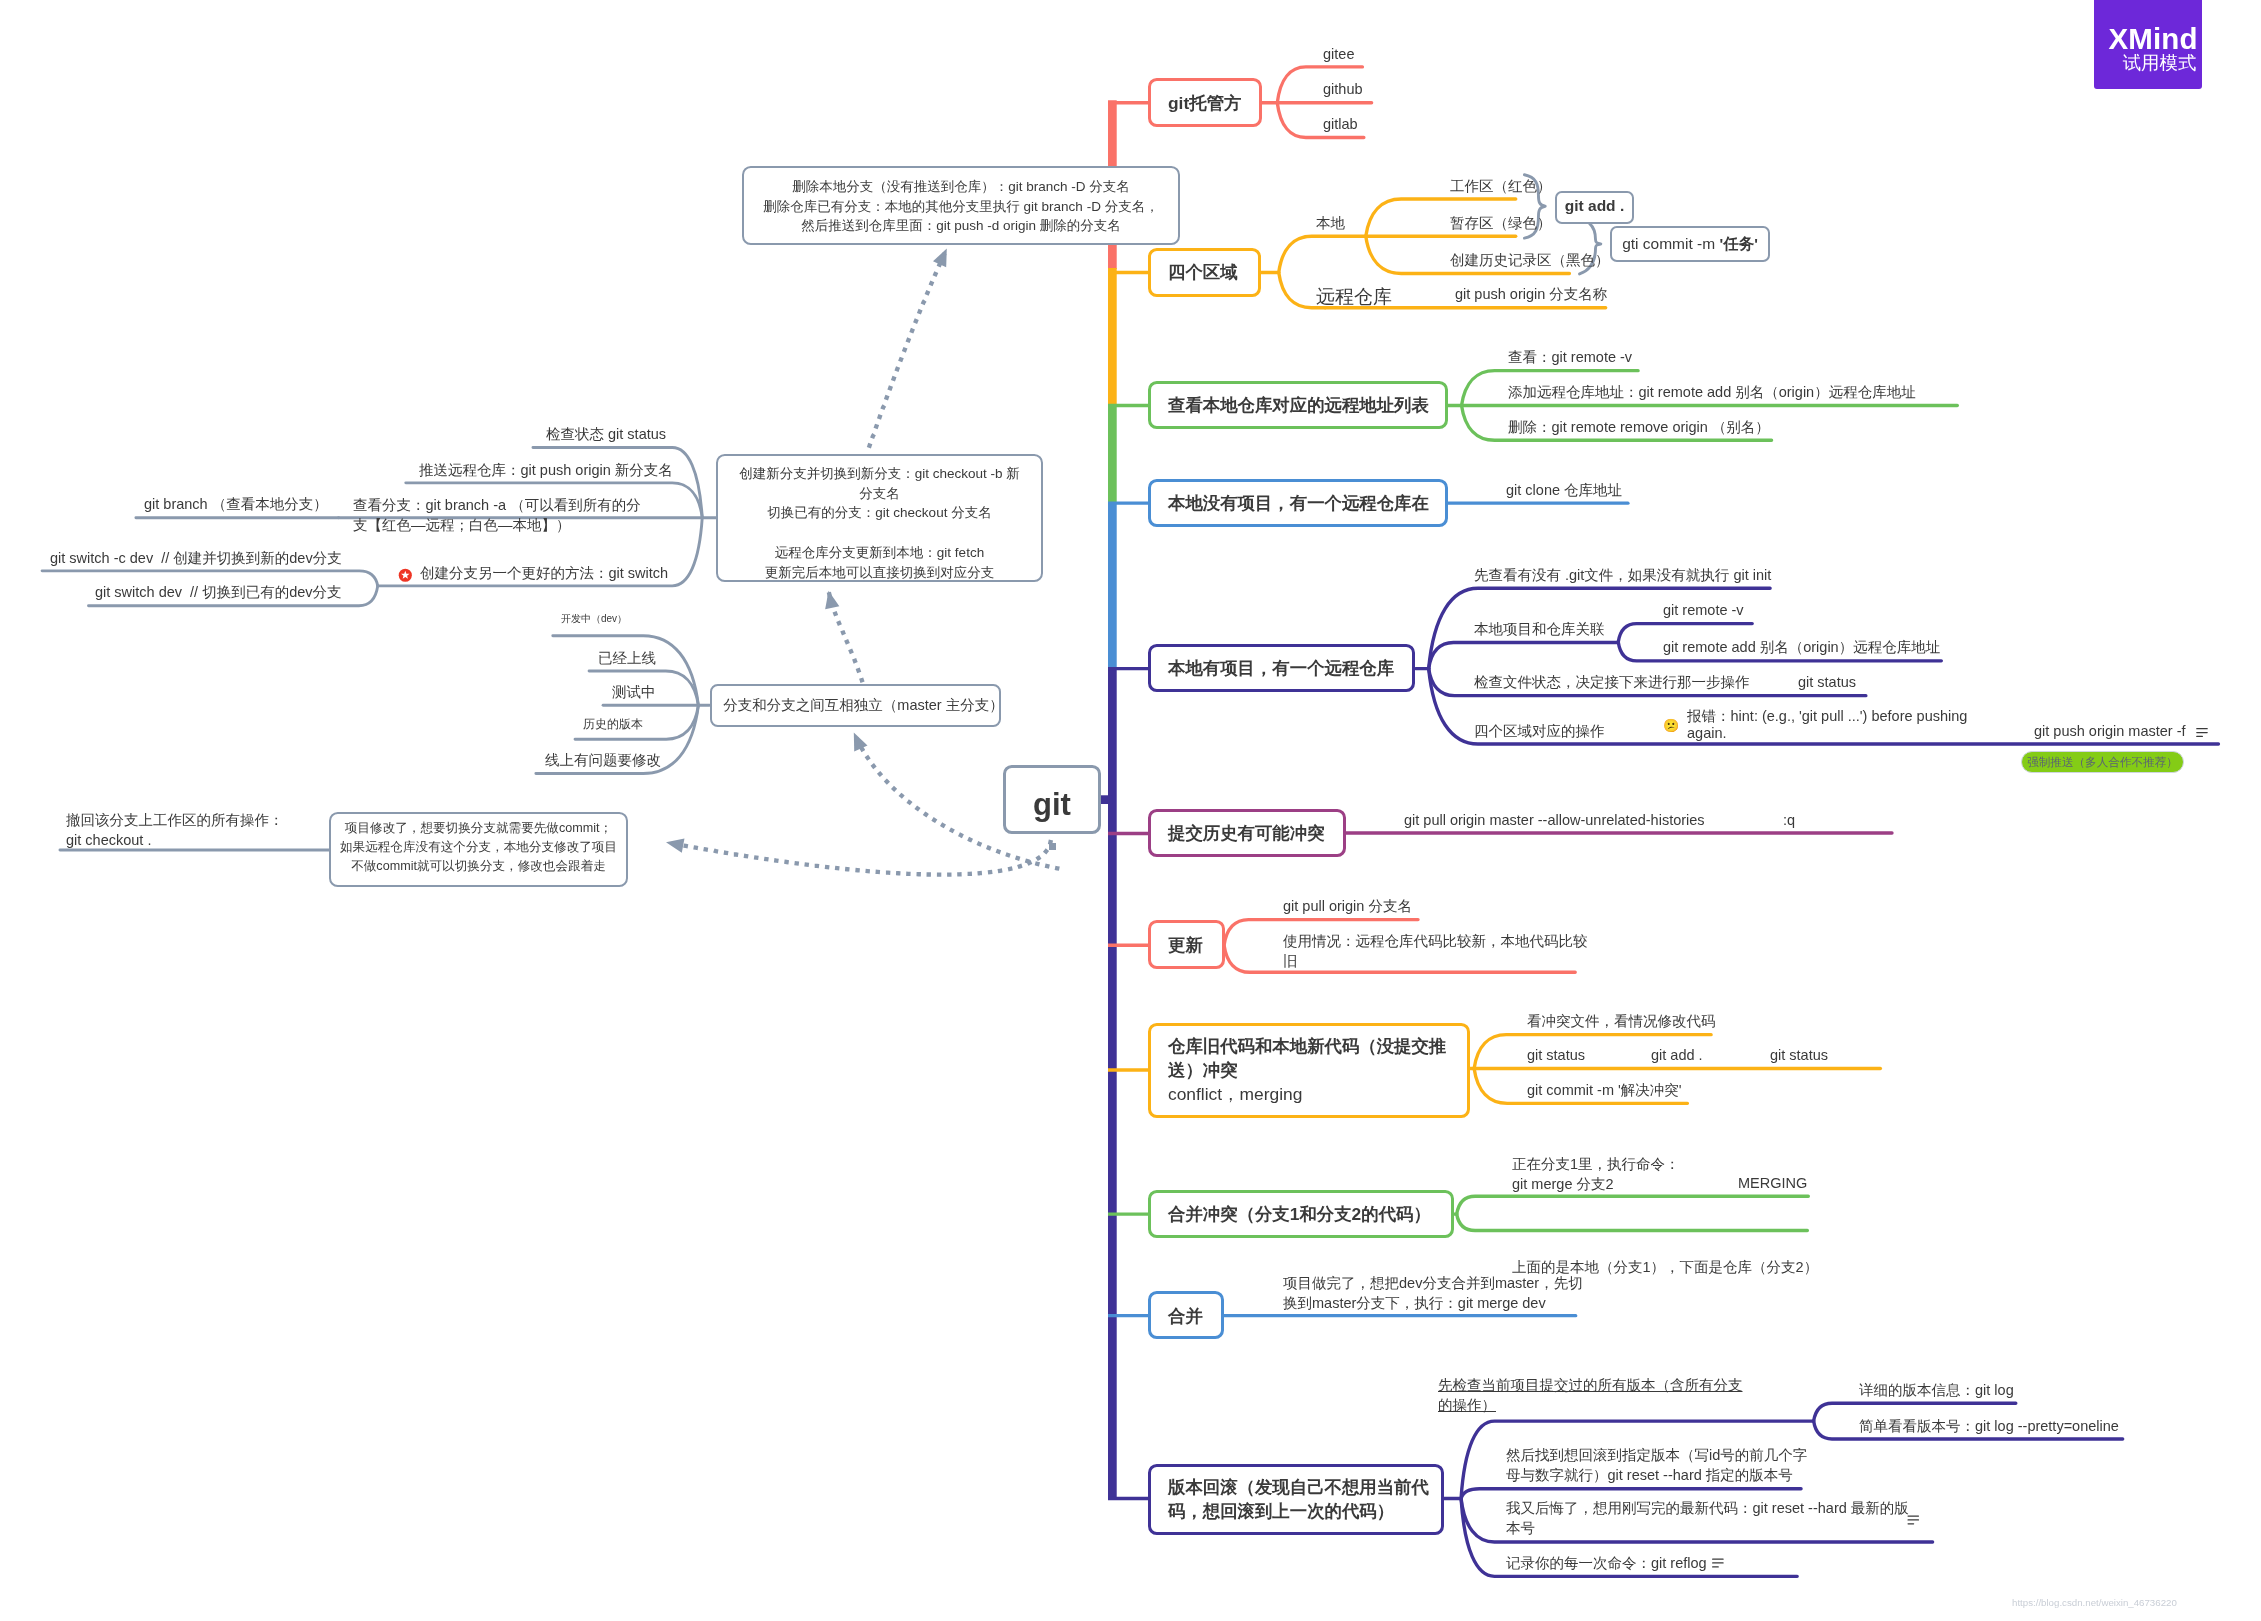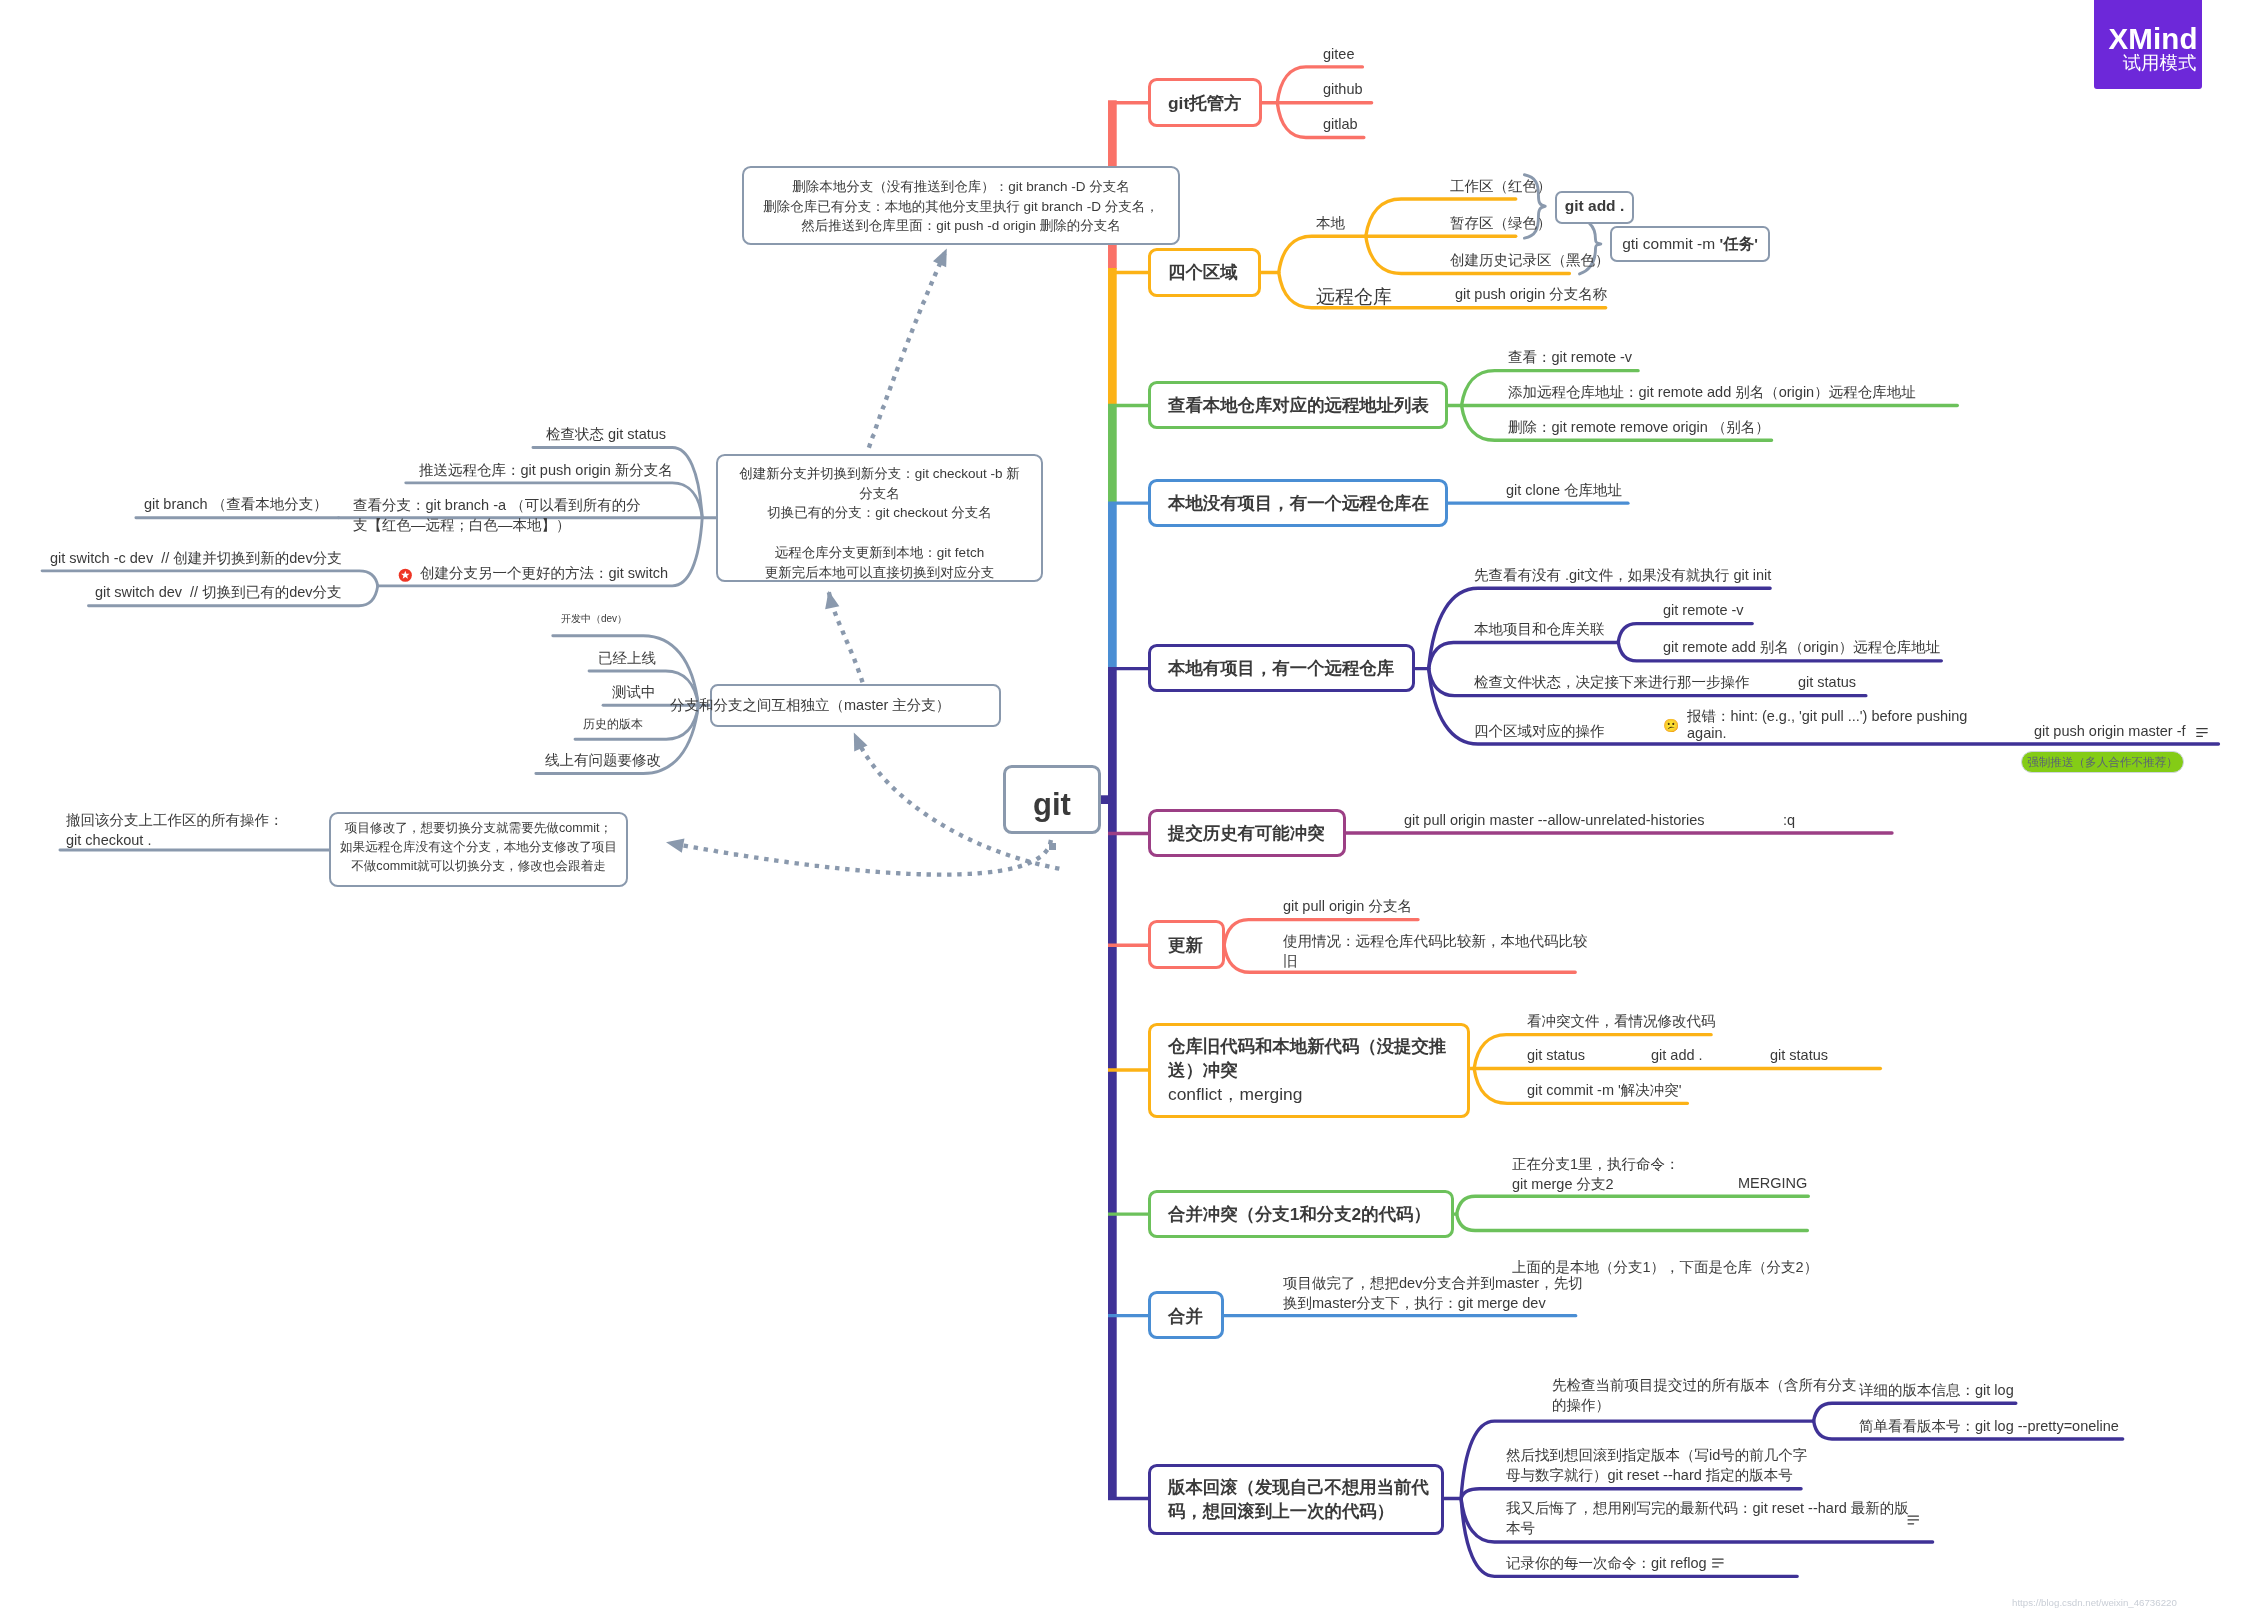--- a/index.html
+++ b/index.html
@@ -195,21 +195,21 @@
       <div class="lbl" style="left:1527px;top:1045px;font-size:14.5px;line-height:1.4;">git status</div>
       <div class="lbl" style="left:1651px;top:1045px;font-size:14.5px;line-height:1.4;">git add .</div>
       <div class="lbl" style="left:1770px;top:1045px;font-size:14.5px;line-height:1.4;">git status</div>
       <div class="lbl" style="left:1527px;top:1080px;font-size:14.5px;line-height:1.4;">git commit -m '解决冲突'</div>
       <div class="lbl" style="left:1512px;top:1154px;font-size:14.5px;line-height:1.4;">正在分支1里，执行命令：
 git merge 分支2</div>
       <div class="lbl" style="left:1738px;top:1173px;font-size:14.5px;line-height:1.4;">MERGING</div>
       <div class="lbl" style="left:1512px;top:1257px;font-size:14.5px;line-height:1.4;">上面的是本地（分支1），下面是仓库（分支2）</div>
       <div class="lbl" style="left:1283px;top:1273px;font-size:14.5px;line-height:1.4;">项目做完了，想把dev分支合并到master，先切
 换到master分支下，执行：git merge dev</div>
-      <div class="lbl" style="left:1552px;top:1375px;font-size:14.5px;line-height:1.4;">先检查当前项目提交过的所有版本（含所有分支
+      <div class="lbl" style="left:1438px;top:1375px;font-size:14.5px;line-height:1.4;text-decoration:underline;">先检查当前项目提交过的所有版本（含所有分支
 的操作）</div>
       <div class="lbl" style="left:1506px;top:1445px;font-size:14.5px;line-height:1.4;">然后找到想回滚到指定版本（写id号的前几个字
 母与数字就行）git reset --hard 指定的版本号</div>
       <div class="lbl" style="left:1506px;top:1498px;font-size:14.5px;line-height:1.4;">我又后悔了，想用刚写完的最新代码：git reset --hard 最新的版
 本号</div>
       <div class="lbl" style="left:1506px;top:1553px;font-size:14.5px;line-height:1.4;">记录你的每一次命令：git reflog</div>
       <div class="lbl" style="left:1859px;top:1380px;font-size:14.5px;line-height:1.4;">详细的版本信息：git log</div>
       <div class="lbl" style="left:1859px;top:1416px;font-size:14.5px;line-height:1.4;">简单看看版本号：git log --pretty=oneline</div>
       <div class="box" style="left:742px;top:166px;width:438px;height:79px;border-color:#8a99ad;border-width:2.4px;border-radius:8.7px;"></div>
       <div class="lbl" style="left:742px;top:177px;font-size:13.5px;width:438px;text-align:center;line-height:1.46;">删除本地分支（没有推送到仓库）：git branch -D 分支名
@@ -224,21 +224,21 @@
 更新完后本地可以直接切换到对应分支</div>
       <div class="lbl" style="left:546px;top:424px;font-size:14.5px;line-height:1.4;">检查状态 git status</div>
       <div class="lbl" style="left:419px;top:460px;font-size:14.5px;line-height:1.4;">推送远程仓库：git push origin 新分支名</div>
       <div class="lbl" style="left:353px;top:496px;font-size:14.5px;line-height:1.36;">查看分支：git branch -a （可以看到所有的分
 支【红色—远程；白色—本地】）</div>
       <div class="lbl" style="left:420px;top:563px;font-size:14.5px;line-height:1.4;">创建分支另一个更好的方法：git switch</div>
       <div class="lbl" style="left:144px;top:494px;font-size:14.5px;line-height:1.4;">git branch （查看本地分支）</div>
       <div class="lbl" style="left:50px;top:548px;font-size:14.5px;line-height:1.4;">git switch -c dev  // 创建并切换到新的dev分支</div>
       <div class="lbl" style="left:95px;top:582px;font-size:14.5px;line-height:1.4;">git switch dev  // 切换到已有的dev分支</div>
       <div class="box" style="left:710px;top:684px;width:291px;height:43px;border-color:#8a99ad;border-width:2.4px;border-radius:7.7px;"></div>
-      <div class="lbl" style="left:670px;top:695px;font-size:14.5px;width:291px;text-align:left;line-height:1.4;">分支和分支之间互相独立（master 主分支）</div>
+      <div class="lbl" style="left:718px;top:695px;font-size:14.5px;width:291px;text-align:center;line-height:1.4;">分支和分支之间互相独立（master 主分支）</div>
       <div class="lbl" style="left:561px;top:612px;font-size:10px;line-height:1.4;">开发中（dev）</div>
       <div class="lbl" style="left:598px;top:648px;font-size:14.5px;line-height:1.4;">已经上线</div>
       <div class="lbl" style="left:612px;top:682px;font-size:14.5px;line-height:1.4;">测试中</div>
       <div class="lbl" style="left:583px;top:716px;font-size:12px;line-height:1.4;">历史的版本</div>
       <div class="lbl" style="left:545px;top:750px;font-size:14.5px;line-height:1.4;">线上有问题要修改</div>
       <div class="box" style="left:329px;top:812px;width:299px;height:75px;border-color:#8a99ad;border-width:2.4px;border-radius:8.7px;"></div>
       <div class="lbl" style="left:329px;top:819px;font-size:12.6px;width:299px;text-align:center;line-height:1.52;">项目修改了，想要切换分支就需要先做commit；
 如果远程仓库没有这个分支，本地分支修改了项目
 不做commit就可以切换分支，修改也会跟着走</div>
       <div class="lbl" style="left:66px;top:811px;font-size:14.5px;line-height:1.36;">撤回该分支上工作区的所有操作：

